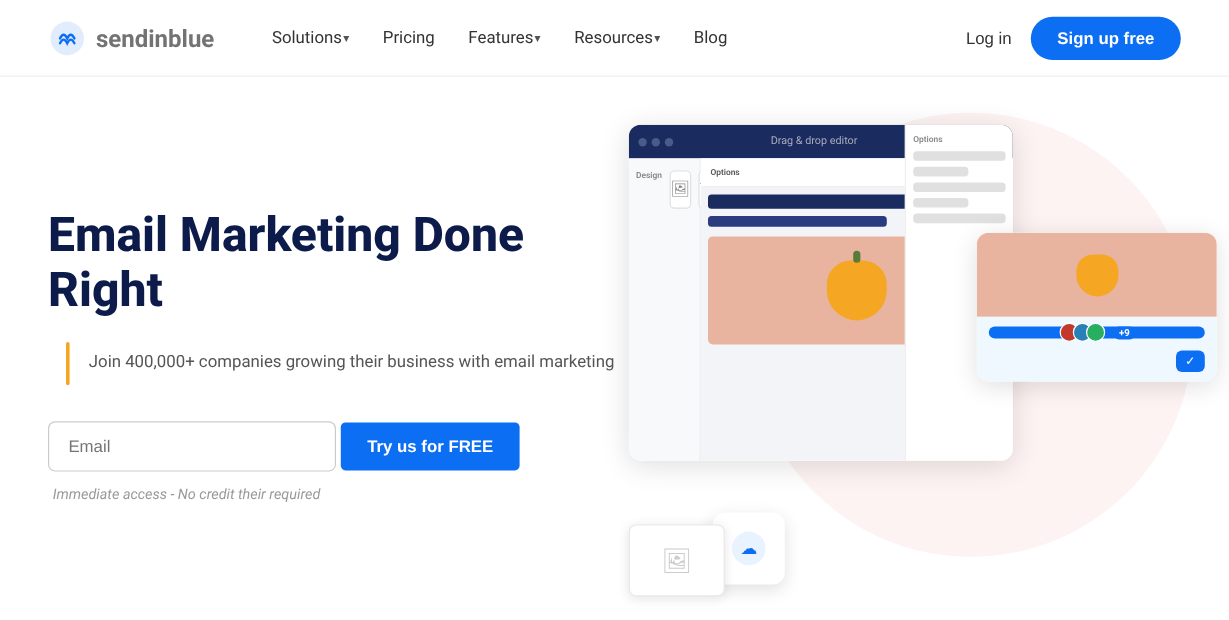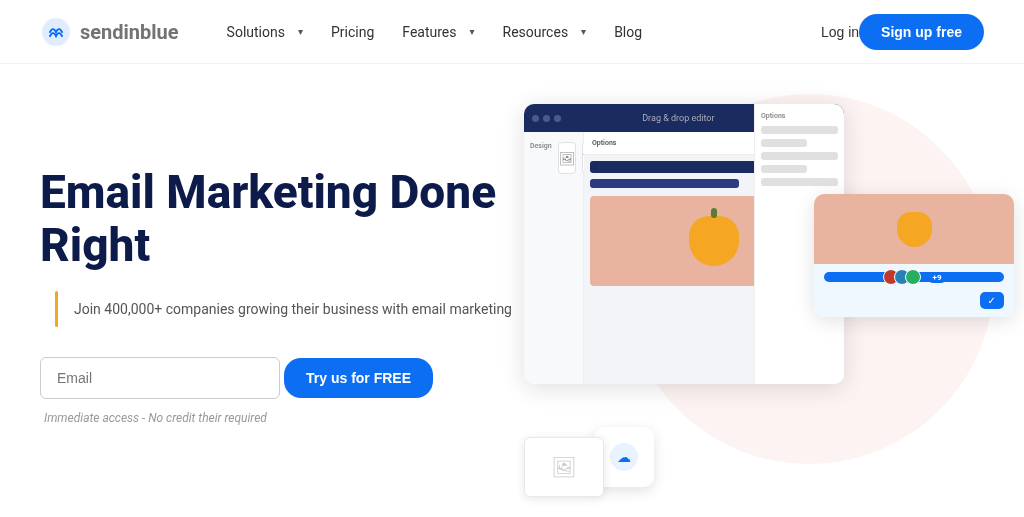--- a/index.html
+++ b/index.html
@@ -39,30 +39,31 @@
       align-items: center;
       gap: 28px;
       flex: 1;
     }
     .nav-item {
       font-size: 14px;
       color: #333;
       cursor: pointer;
       display: flex;
       align-items: center;
-      gap: 13px;
+      gap: 1px;
       white-space: nowrap;
     }
     .nav-arrow {
       font-size: 10px;
       color: #555;
     }
     .header-actions {
       display: flex;
       align-items: center;
+      gap: 16px;
     }
     .login-btn {
       font-size: 14px;
       color: #333;
       cursor: pointer;
       background: none;
       border: none;
     }
     .signup-btn {
       background: #0c6ef2;
@@ -84,21 +85,21 @@
       position: relative;
       align-items: center;
     }
 
     
     .left-content {
       width: 480px;
       padding-top: 10px;
     }
     .hero-title {
-      font-size: 46px;
+      font-size: 40px;
       font-weight: 800;
       color: #0d1b4b;
       line-height: 1.15;
       margin-bottom: 20px;
     }
     .subtitle-bar {
       display: flex;
       align-items: center;
       gap: 16px;
       margin-bottom: 30px;
@@ -128,21 +129,21 @@
       padding: 12px 16px;
       font-size: 14px;
       color: #999;
       width: 240px;
       outline: none;
     }
     .try-btn {
       background: #0c6ef2;
       color: #fff;
       border: none;
-      border-radius: 17px;
+      border-radius: 4px;
       padding: 12px 22px;
       font-size: 14px;
       font-weight: 600;
       cursor: pointer;
       white-space: nowrap;
     }
     .cta-note {
       font-size: 12px;
       color: #999;
       margin-left: 4px;

